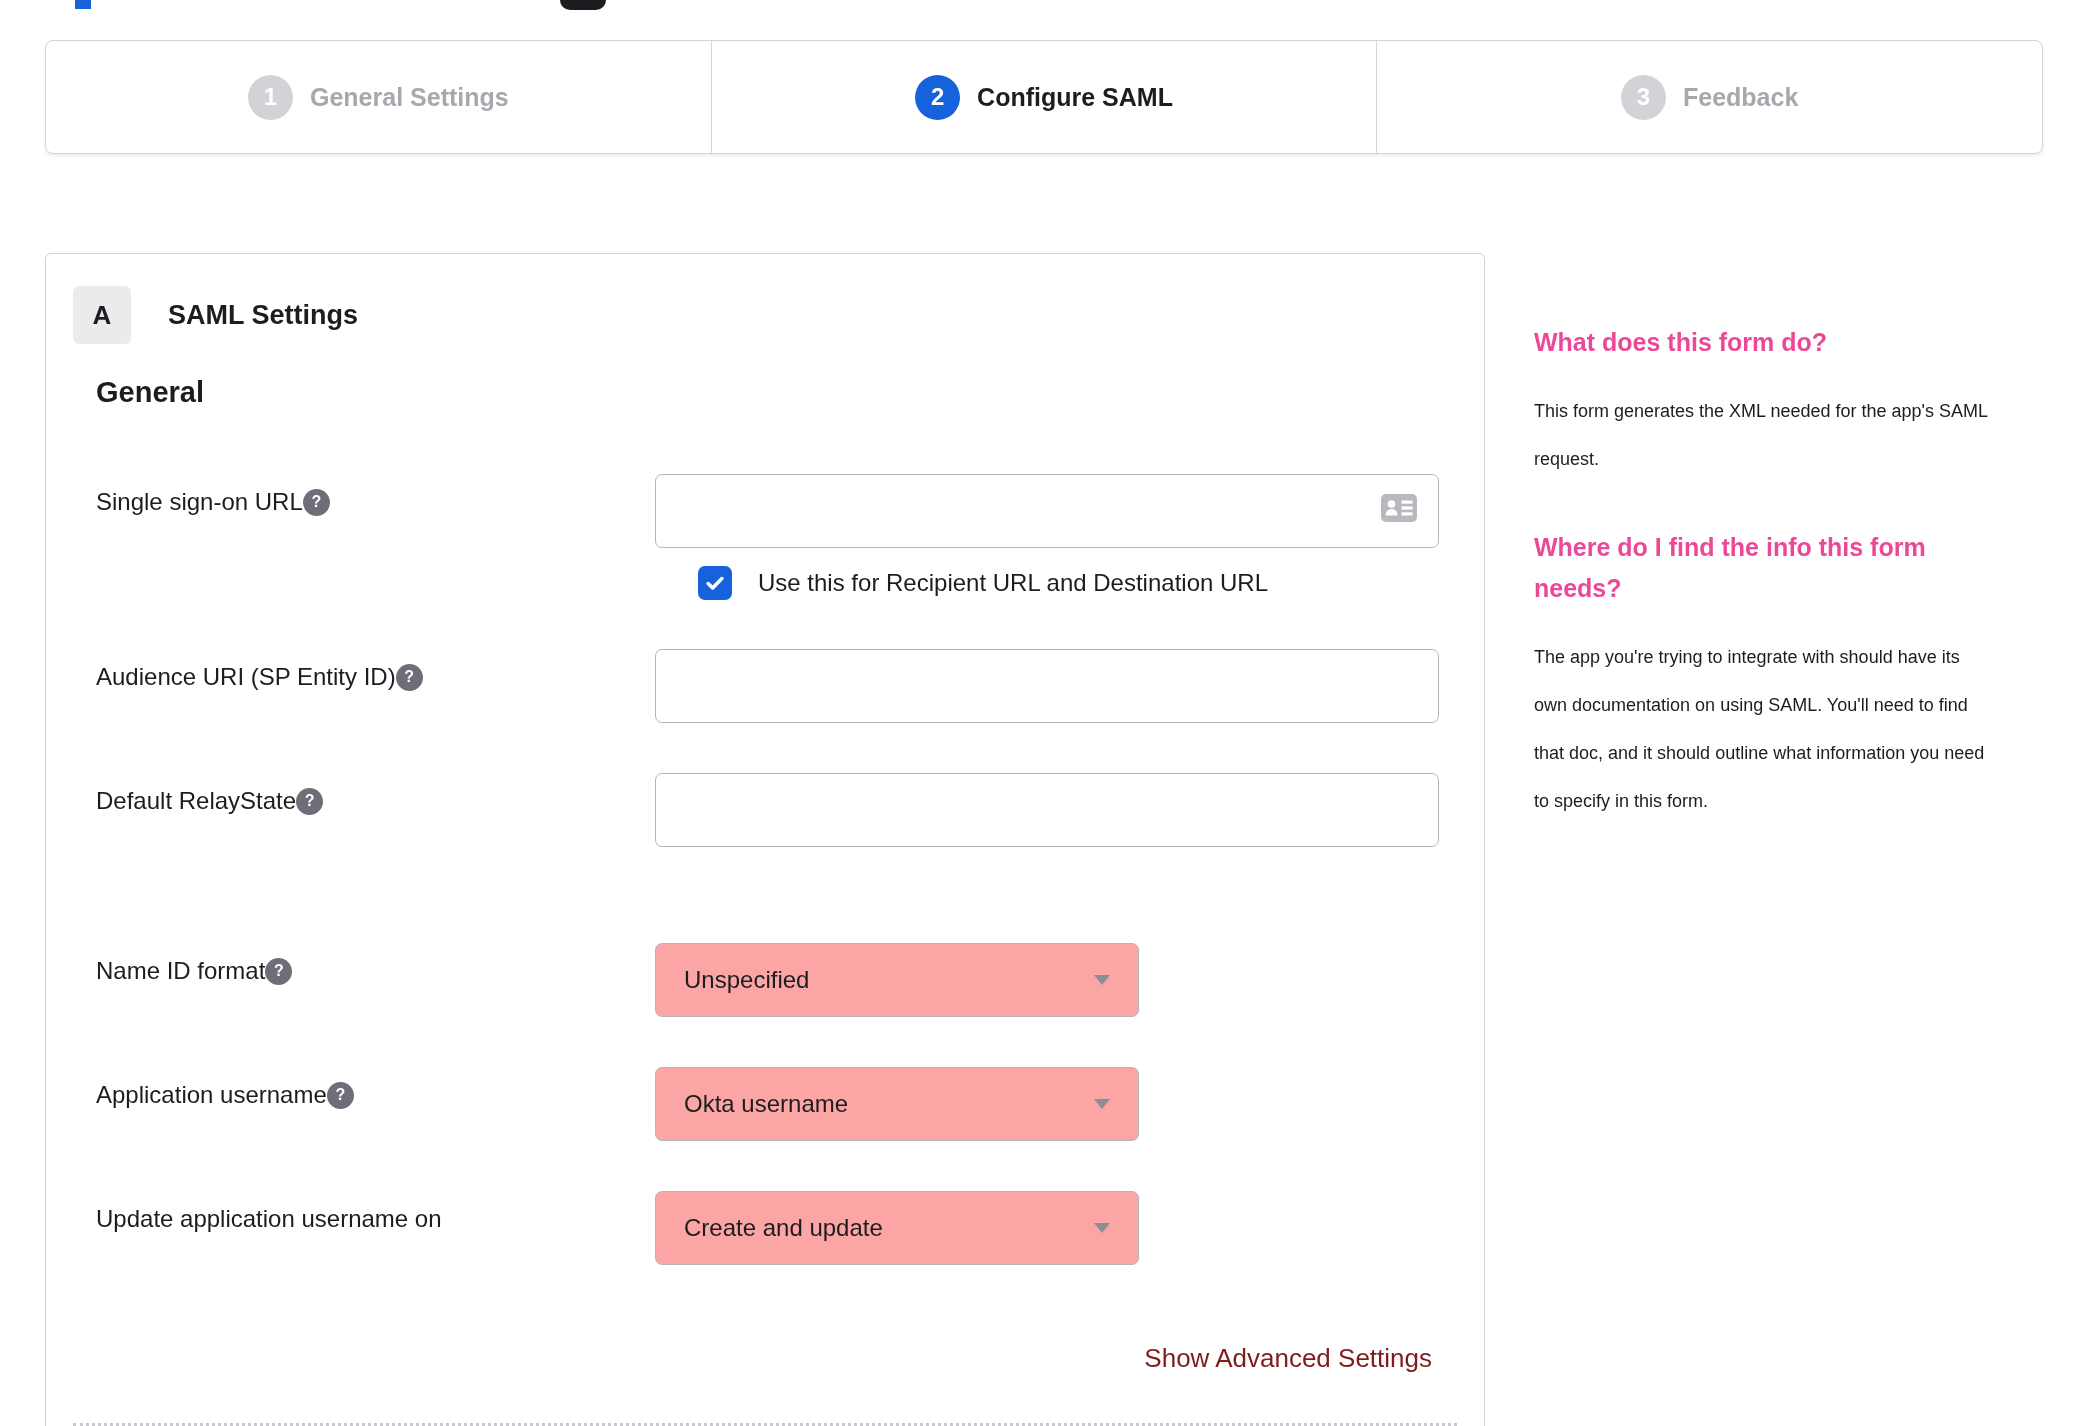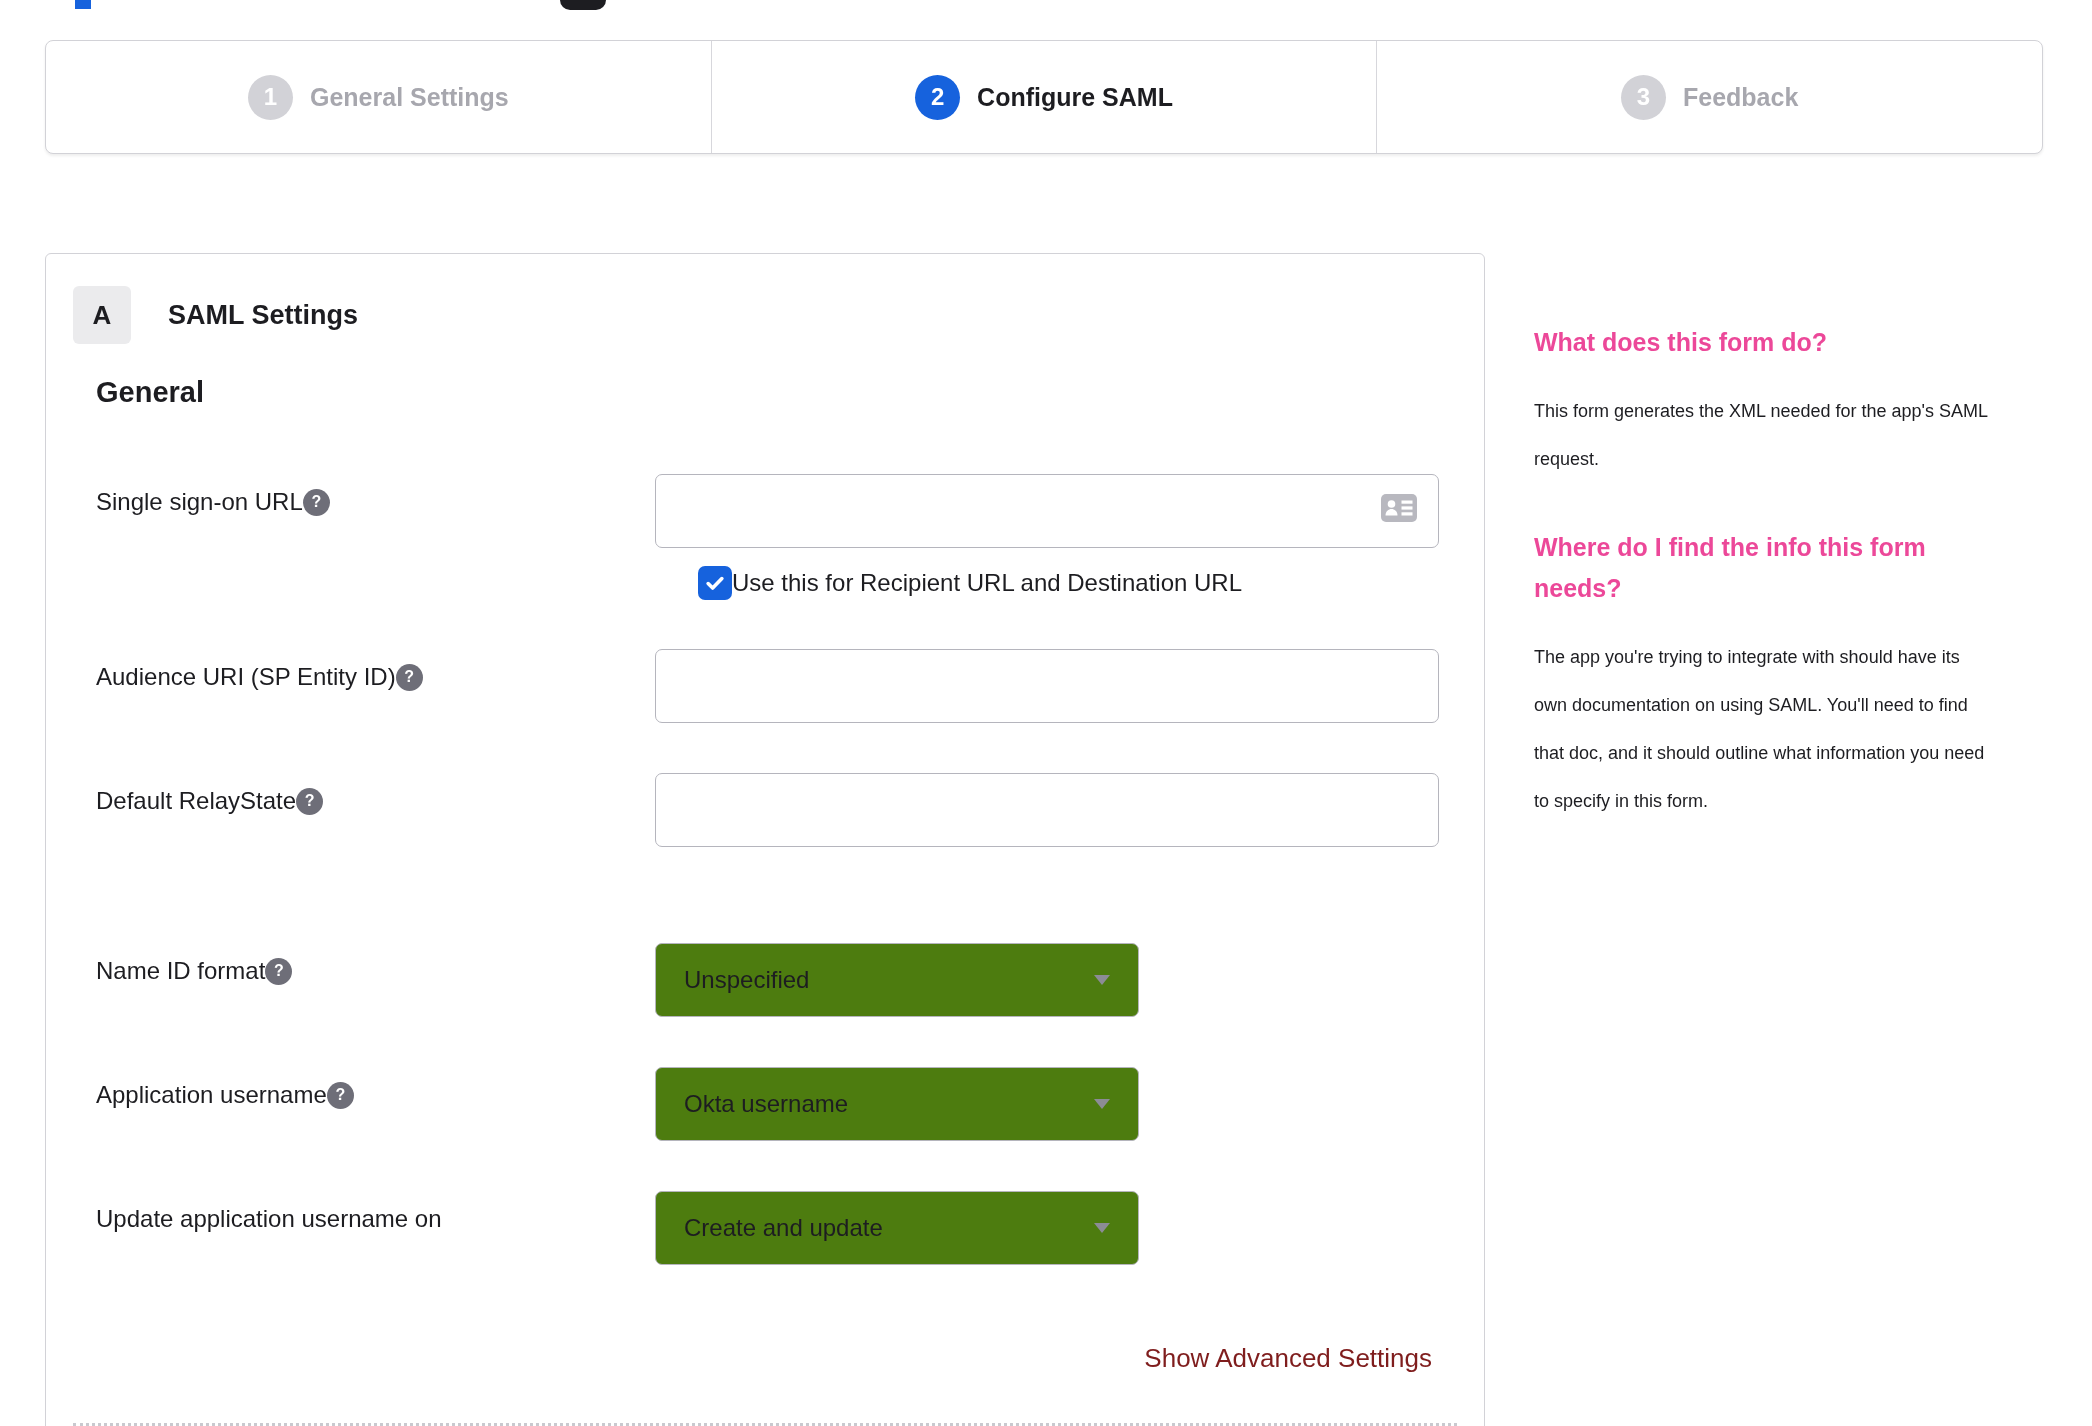--- a/index.html
+++ b/index.html
@@ -100,41 +100,41 @@
     outline: none;
   }
   .input-icon {
     position: absolute; right: 22px; top: 20px;
     width: 36px; height: 28px;
     pointer-events: none;
   }
 
   .checkbox-row {
     position: absolute; left: 652px;
-    display: flex; align-items: center; 
+    display: flex; align-items: center; gap: 26px;
   }
   .checkbox {
     width: 34px; height: 34px;
     background: #1662dd; border-radius: 7px;
     display: flex; align-items: center; justify-content: center;
     cursor: pointer;
     flex: 0 0 auto;
   }
   .checkbox-label { font-size: 24px; color: #1d1d21; }
 
   .hint {
     position: absolute; left: 654px;
     font-size: 24px; color: #7c7c85;
   }
 
   .select {
     position: absolute; left: 609px;
     width: 484px; height: 74px;
     border: 1px solid #b5b5bd; border-radius: 7px;
-    background: #4d7c0f;
+    background: #fca5a5;
     display: flex; align-items: center;
     padding: 0 28px;
     font-size: 24px; color: #1d1d21;
     cursor: pointer;
   }
   .select .caret {
     margin-left: auto;
     width: 0; height: 0;
     border-left: 8px solid transparent;
     border-right: 8px solid transparent;

